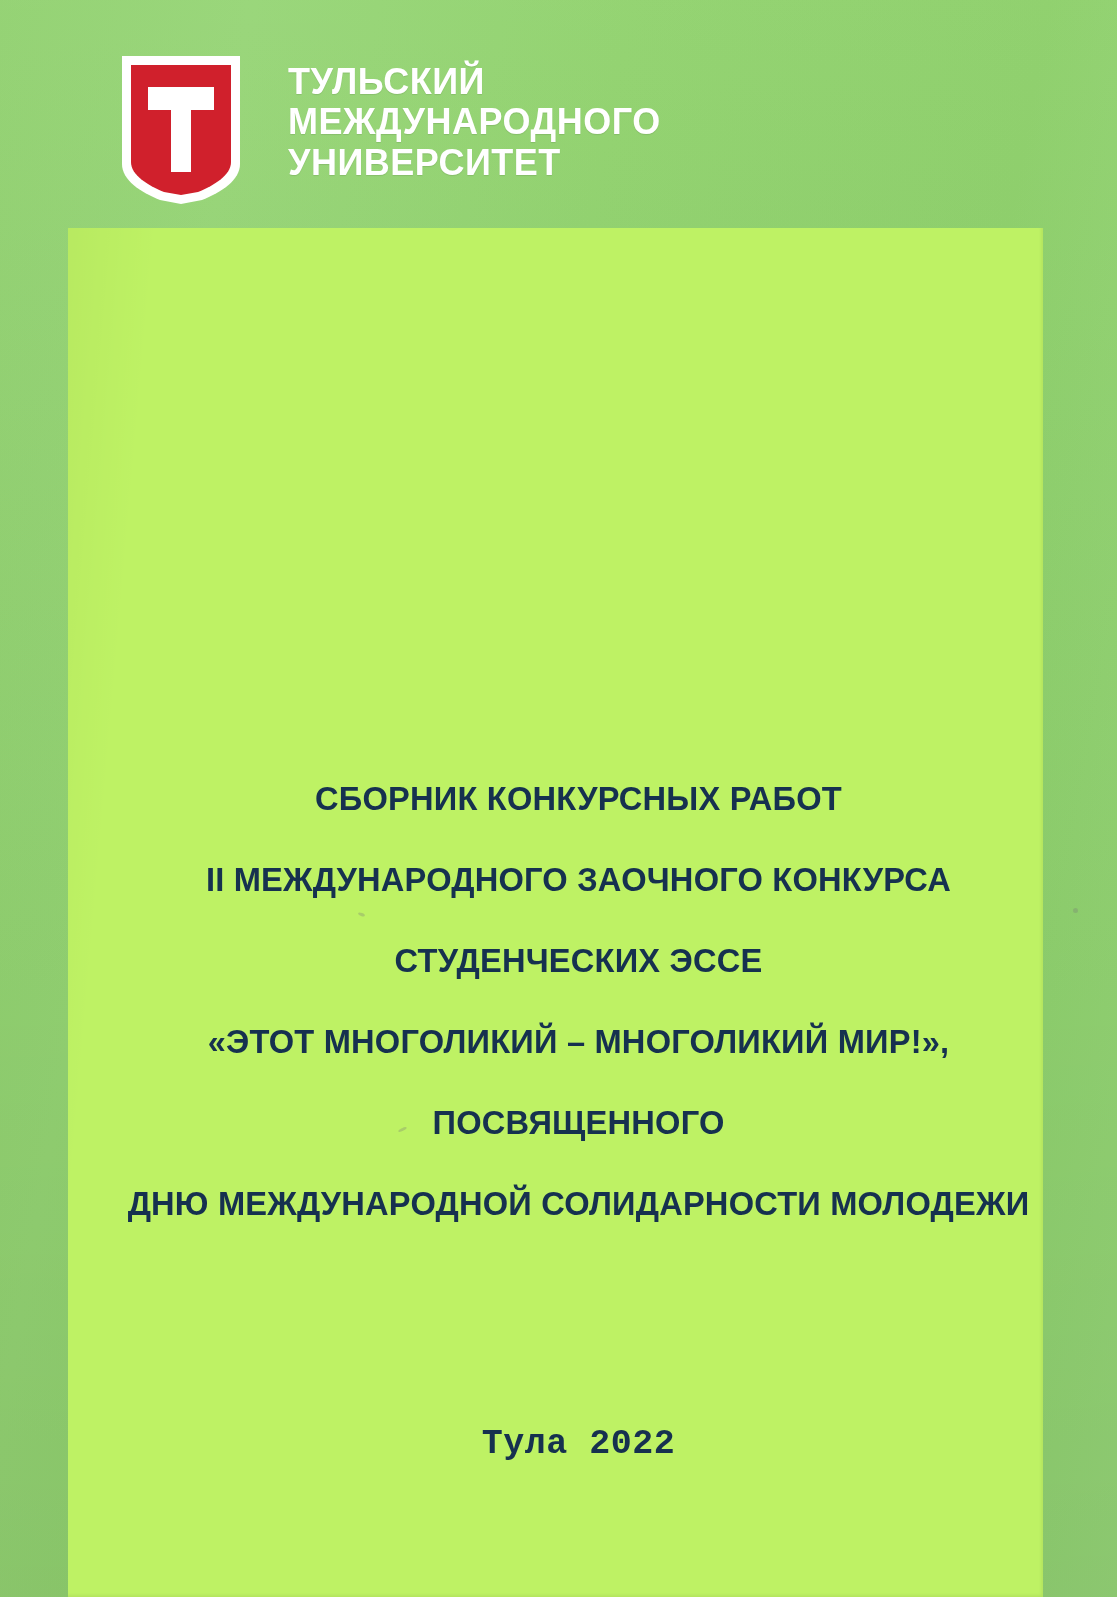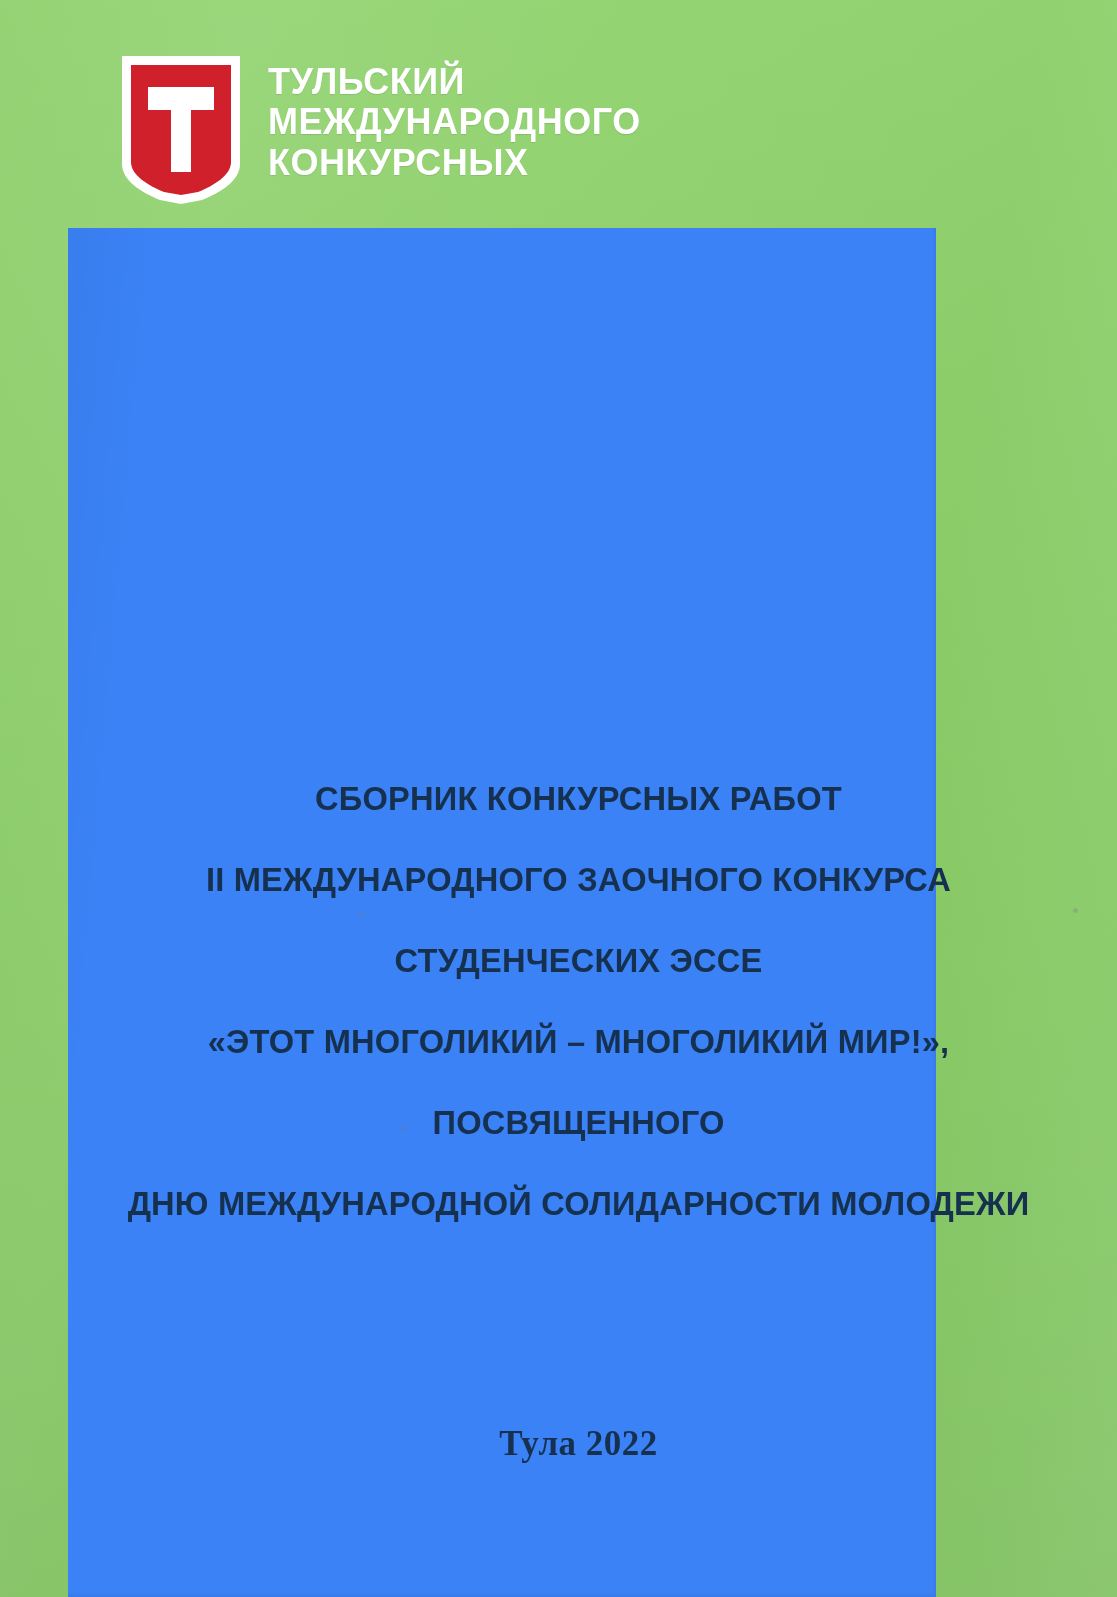--- a/index.html
+++ b/index.html
@@ -28,23 +28,23 @@
     content: "";
     position: absolute;
     left: 0; top: 0; right: 0; bottom: 0;
     background: linear-gradient(180deg, rgba(255,255,255,0.06) 0%, rgba(0,0,0,0.03) 60%, rgba(0,0,0,0.07) 100%);
   }
   
   .paper {
     position: absolute;
     left: 68px;
     top: 228px;
-    width: 868px;
+    width: 975px;
     height: 1369px;
-    background: #3b82f6;
+    background: #bef264;
     box-shadow: -2px -2px 3px rgba(0,0,0,0.06) inset;
   }
   .paper::before {
     content: "";
     position: absolute;
     left: 0; top: 0; right: 0; bottom: 0;
     background: linear-gradient(95deg, rgba(0,0,0,0.035) 0px, rgba(0,0,0,0.0) 90px, rgba(0,0,0,0) 100%);
     pointer-events: none;
   }
   
@@ -73,21 +73,21 @@
     margin-left: 24px;
     margin-top: 10px;
     color: #ffffff;
     font-family: "Liberation Sans", sans-serif;
     font-weight: bold;
     font-size: 36px;
     line-height: 1.12;
     letter-spacing: 0.5px;
     text-shadow: 0 1px 1px rgba(0,0,0,0.10);
   }
-  .logo-text div { white-space: nowrap; }
+  .logo-text div { white-space: nowrap; margin-left: 20px; }
 
   
   .title-block {
     position: absolute;
     left: 0;
     top: 553px;
     width: 1021px;
     text-align: center;
     color: #16314f;
     font-family: "Liberation Sans", sans-serif;
@@ -111,21 +111,21 @@
   .title-line.t6 { font-size: 34px; margin-bottom: 0; }
 
   
   .imprint {
     position: absolute;
     left: 0;
     top: 1196px;
     width: 1021px;
     text-align: center;
     color: #16314f;
-    font-family: Liberation Serif, serif;
+    font-family: Liberation Mono, monospace;
     font-weight: bold;
     font-size: 35px;
     letter-spacing: 0.5px;
   }
 </style>
 </head>
 <body>
 
 <div class="page">
 
@@ -154,17 +154,17 @@
     <div class="shield">
       <svg width="126" height="152" viewBox="0 0 126 152" xmlns="http://www.w3.org/2000/svg">
         <path d="M4 4 H122 V112 C122 128 104 140 84 148 L63 152 L42 148 C22 140 4 128 4 112 Z" fill="#ffffff"></path>
         <path d="M13 13 H113 V110 C113 123 97 133 80 140 L63 143 L46 140 C29 133 13 123 13 110 Z" fill="#d0202c"></path>
         <path d="M30 35 H96 V58 H73 V120 H53 V58 H30 Z" fill="#ffffff"></path>
       </svg>
     </div>
     <div class="logo-text">
       <div>ТУЛЬСКИЙ</div>
       <div>МЕЖДУНАРОДНОГО</div>
-      <div>КОНКУРСНЫХ</div>
+      <div>УНИВЕРСИТЕТ</div>
     </div>
   </div>
 
 </div>
 
 </body></html>

